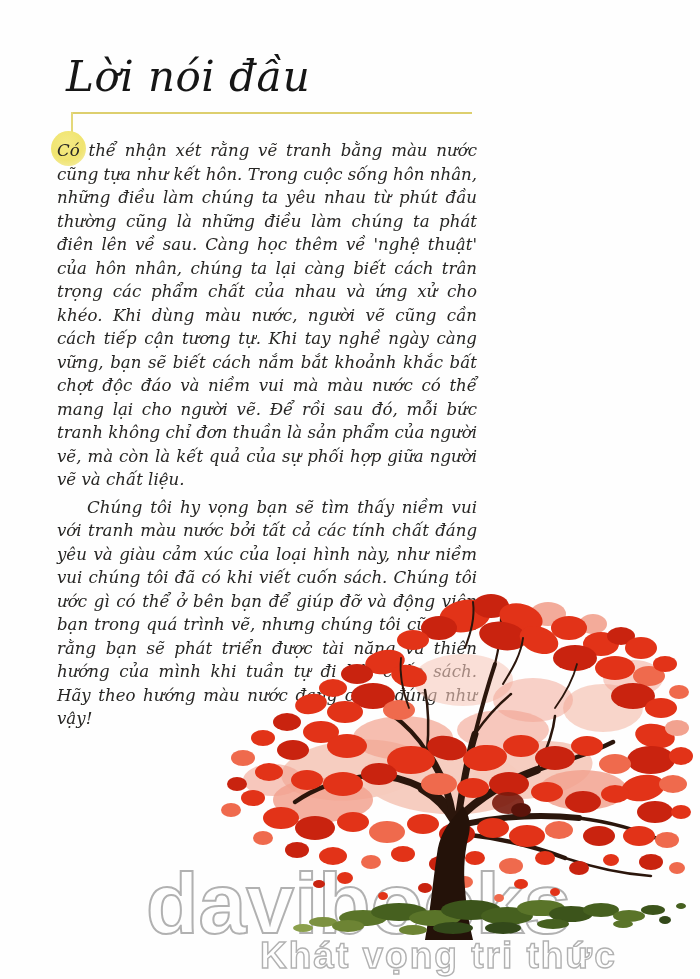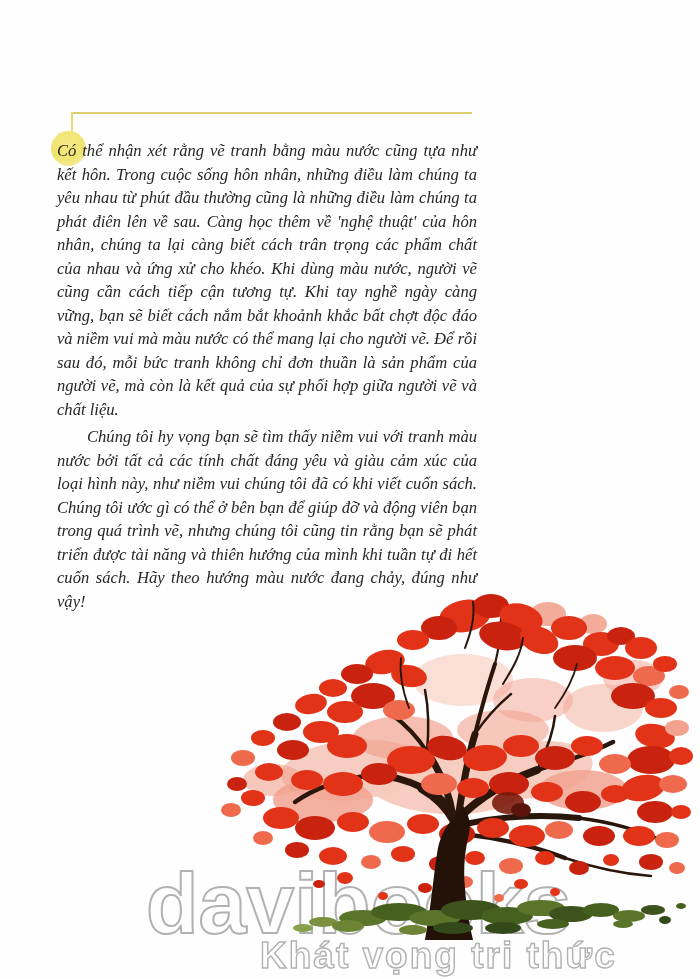--- a/index.html
+++ b/index.html
@@ -54,21 +54,21 @@
     position: absolute;
     left: 57px;
     top: 139px;
     width: 420px;
     font-style: italic;
     font-size: 16.6px;
     line-height: 23.5px;
     color: #272624;
     text-align: justify;
   }
-  .body-text p { margin: 0; font-family: Liberation Serif, serif; }
+  .body-text p { margin: 0; }
   .body-text p + p { margin-top: 4px; text-indent: 30px; }
   
   .tree-illustration {
     position: absolute;
     left: 203px;
     top: 588px;
     width: 495px;
     height: 360px;
     z-index: 2;
   }
@@ -88,20 +88,21 @@
     stroke-opacity: 0.8;
   }
   .wm-name { font-size: 86px; font-weight: bold; stroke-width: 2px; }
   .wm-tagline { font-size: 37px; font-weight: bold; stroke-width: 1.4px; letter-spacing: 2px; }
 </style>
 </head>
 <body>
 
 <div class="page">
 
+  <h1 class="page-title">Lời nói đầu</h1>
   <div class="title-rule"></div>
   <div class="title-rule-drop"></div>
   <div class="highlight-dot"></div>
 
   <div class="body-text">
     <p>Có thể nhận xét rằng vẽ tranh bằng màu nước cũng tựa như kết hôn. Trong cuộc sống hôn nhân, những điều làm chúng ta yêu nhau từ phút đầu thường cũng là những điều làm chúng ta phát điên lên về sau. Càng học thêm về 'nghệ thuật' của hôn nhân, chúng ta lại càng biết cách trân trọng các phẩm chất của nhau và ứng xử cho khéo. Khi dùng màu nước, người vẽ cũng cần cách tiếp cận tương tự. Khi tay nghề ngày càng vững, bạn sẽ biết cách nắm bắt khoảnh khắc bất chợt độc đáo và niềm vui mà màu nước có thể mang lại cho người vẽ. Để rồi sau đó, mỗi bức tranh không chỉ đơn thuần là sản phẩm của người vẽ, mà còn là kết quả của sự phối hợp giữa người vẽ và chất liệu.</p>
     <p>Chúng tôi hy vọng bạn sẽ tìm thấy niềm vui với tranh màu nước bởi tất cả các tính chất đáng yêu và giàu cảm xúc của loại hình này, như niềm vui chúng tôi đã có khi viết cuốn sách. Chúng tôi ước gì có thể ở bên bạn để giúp đỡ và động viên bạn trong quá trình vẽ, nhưng chúng tôi cũng tin rằng bạn sẽ phát triển được tài năng và thiên hướng của mình khi tuần tự đi hết cuốn sách. Hãy theo hướng màu nước đang chảy, đúng như vậy!</p>
   </div>
 
   <svg class="watermark-svg" viewBox="0 0 700 139">

